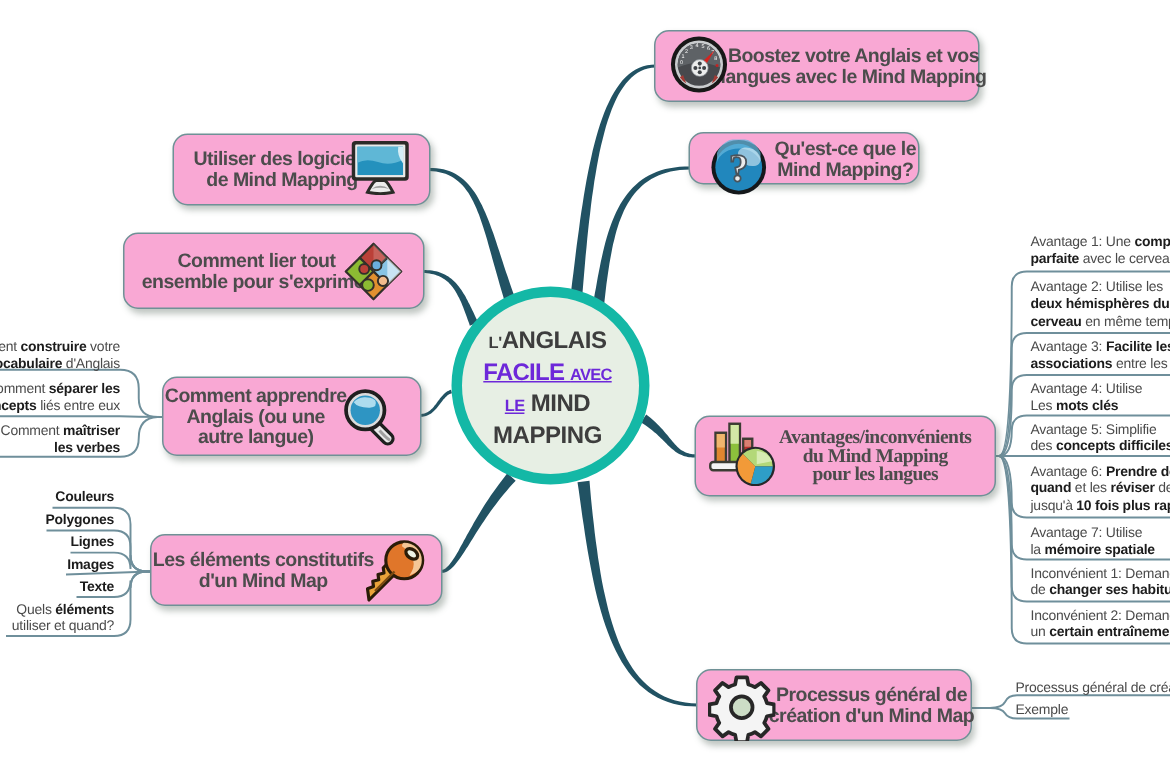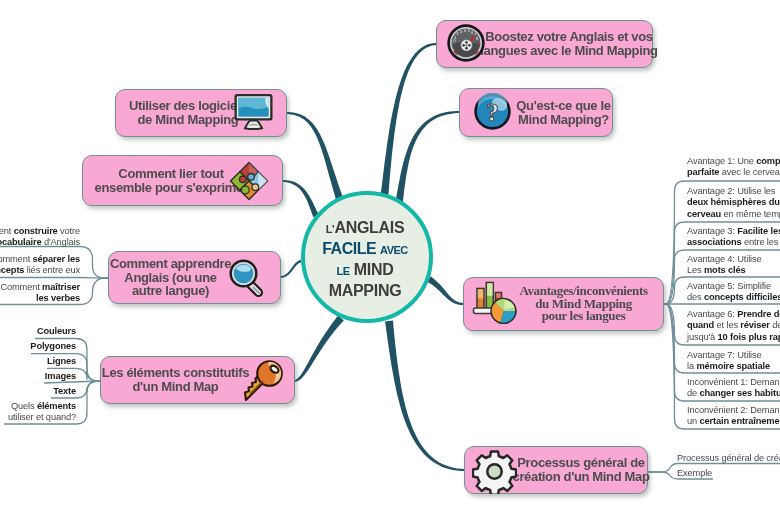--- a/index.html
+++ b/index.html
@@ -8,24 +8,24 @@
   .node{position:absolute;background:#f9a8d4;border:1px solid #6f9196;border-radius:10px;
         box-shadow:2px 3px 4px rgba(90,105,95,.38);
         display:flex;align-items:center;justify-content:center;box-sizing:border-box;
         color:#4c4c4c;font-weight:bold;font-size:13px;letter-spacing:-0.35px;line-height:13.6px;text-align:center;}
   .node .txt{white-space:nowrap;}
   .icon{position:absolute;}
   .sub{position:absolute;font-size:9.3px;letter-spacing:-0.15px;line-height:11.4px;color:#4a4a4a;white-space:nowrap;}
   .sub b{color:#1c1c1c;}
   .subR{text-align:right;}
   #circle{position:absolute;left:301px;top:191px;width:132px;height:132px;border-radius:50%;
-         background:#e7efe4;border:4px solid #14b8a6;box-sizing:border-box;
+         background:#e7efe4;border:7px solid #14b8a6;box-sizing:border-box;
          display:flex;align-items:center;justify-content:center;
          text-align:center;font-weight:bold;color:#3d3d3d;font-size:16px;line-height:19px;letter-spacing:-0.3px;}
-  #circle .red{color:#0c4a6e;letter-spacing:-0.5px;}
+  #circle .red{color:#6d28d9;letter-spacing:-0.5px;text-decoration:underline;}
   #circle .sm{font-size:11px;}
 </style></head>
 <body>
 <svg id="cv" width="780" height="516" viewBox="0 0 780 516">
 <path d="M388.0,200.4 L388.4,194.4 L388.9,188.4 L389.4,182.5 L389.9,176.6 L390.4,170.7 L391.0,164.9 L391.5,159.1 L392.1,153.4 L392.7,147.8 L393.4,142.3 L394.0,136.8 L394.7,131.4 L395.5,126.2 L396.2,121.0 L397.1,115.9 L397.9,111.0 L398.8,106.2 L399.7,101.5 L400.7,97.0 L401.8,92.6 L402.9,88.3 L404.0,84.2 L405.2,80.3 L406.5,76.6 L407.8,73.0 L409.2,69.6 L410.7,66.4 L412.2,63.4 L413.8,60.6 L415.5,58.1 L417.3,55.7 L419.1,53.6 L421.0,51.7 L423.0,50.0 L425.1,48.5 L427.3,47.3 L429.5,46.4 L431.9,45.6 L434.4,45.2 L437.0,45.0 L437.0,43.0 L434.2,43.1 L431.4,43.5 L428.8,44.1 L426.2,45.1 L423.8,46.3 L421.4,47.8 L419.2,49.5 L417.0,51.5 L414.9,53.7 L413.0,56.2 L411.1,58.9 L409.3,61.7 L407.5,64.8 L405.9,68.1 L404.3,71.5 L402.8,75.2 L401.4,79.0 L400.0,83.0 L398.7,87.1 L397.5,91.4 L396.3,95.9 L395.1,100.5 L394.1,105.2 L393.0,110.1 L392.0,115.0 L391.0,120.1 L390.1,125.3 L389.2,130.6 L388.4,136.0 L387.5,141.5 L386.7,147.0 L386.0,152.7 L385.2,158.4 L384.4,164.1 L383.7,170.0 L383.0,175.8 L382.3,181.7 L381.5,187.7 L380.8,193.6 L380.0,199.6 Z" fill="#215263"></path>
 <path d="M402.7,203.5 L403.1,199.9 L403.5,196.3 L403.9,192.8 L404.3,189.3 L404.8,185.8 L405.3,182.4 L405.8,179.0 L406.3,175.6 L406.9,172.3 L407.5,169.1 L408.1,165.9 L408.7,162.8 L409.5,159.8 L410.2,156.8 L411.0,153.8 L411.9,151.0 L412.8,148.2 L413.8,145.6 L414.9,143.0 L416.0,140.4 L417.2,138.0 L418.5,135.7 L419.9,133.5 L421.3,131.3 L422.8,129.3 L424.5,127.4 L426.2,125.6 L428.0,123.8 L430.0,122.2 L432.0,120.8 L434.2,119.4 L436.5,118.1 L438.9,117.0 L441.5,116.0 L444.2,115.2 L447.1,114.4 L450.1,113.9 L453.2,113.4 L456.5,113.1 L460.0,113.0 L460.0,111.0 L456.4,111.0 L453.0,111.2 L449.7,111.6 L446.6,112.1 L443.6,112.7 L440.7,113.5 L437.9,114.5 L435.3,115.6 L432.8,116.8 L430.4,118.2 L428.1,119.7 L425.9,121.3 L423.9,123.1 L421.9,125.0 L420.1,127.0 L418.3,129.1 L416.7,131.3 L415.1,133.6 L413.6,136.0 L412.2,138.6 L410.9,141.2 L409.7,143.8 L408.5,146.6 L407.4,149.5 L406.4,152.4 L405.4,155.4 L404.5,158.4 L403.6,161.5 L402.8,164.7 L402.0,168.0 L401.3,171.2 L400.5,174.6 L399.9,177.9 L399.2,181.4 L398.5,184.8 L397.9,188.3 L397.3,191.8 L396.6,195.3 L396.0,198.9 L395.3,202.5 Z" fill="#215263"></path>
 <path d="M343.6,198.8 L342.1,195.2 L340.8,191.5 L339.6,188.0 L338.4,184.4 L337.2,181.0 L336.1,177.6 L335.0,174.2 L333.9,170.9 L332.9,167.7 L331.8,164.5 L330.8,161.4 L329.8,158.4 L328.8,155.4 L327.7,152.5 L326.7,149.7 L325.7,147.0 L324.6,144.3 L323.5,141.7 L322.4,139.3 L321.3,136.9 L320.1,134.6 L318.9,132.4 L317.7,130.2 L316.4,128.2 L315.0,126.3 L313.6,124.5 L312.2,122.8 L310.6,121.2 L309.0,119.7 L307.3,118.4 L305.6,117.1 L303.8,116.0 L301.9,115.0 L299.9,114.2 L297.8,113.5 L295.6,112.9 L293.4,112.5 L291.0,112.2 L288.6,112.0 L286.0,112.0 L286.0,114.0 L288.4,114.1 L290.7,114.4 L292.9,114.8 L295.0,115.3 L297.0,115.9 L298.9,116.6 L300.6,117.5 L302.3,118.5 L303.9,119.6 L305.4,120.8 L306.9,122.1 L308.3,123.5 L309.6,125.0 L310.8,126.6 L312.1,128.4 L313.2,130.2 L314.3,132.2 L315.4,134.2 L316.4,136.4 L317.5,138.6 L318.4,141.0 L319.4,143.4 L320.3,146.0 L321.2,148.6 L322.1,151.3 L323.0,154.1 L323.9,157.0 L324.8,160.0 L325.6,163.0 L326.5,166.1 L327.4,169.3 L328.3,172.6 L329.2,175.9 L330.2,179.4 L331.2,182.8 L332.2,186.4 L333.2,190.0 L334.3,193.7 L335.4,197.4 L336.4,201.2 Z" fill="#215263"></path>
 <path d="M318.8,214.8 L318.1,213.5 L317.4,212.1 L316.7,210.7 L316.1,209.4 L315.5,208.0 L314.8,206.7 L314.2,205.4 L313.6,204.1 L313.0,202.8 L312.3,201.6 L311.7,200.3 L311.0,199.1 L310.4,197.9 L309.7,196.7 L309.0,195.6 L308.3,194.5 L307.6,193.4 L306.8,192.3 L306.1,191.3 L305.3,190.3 L304.5,189.3 L303.6,188.4 L302.7,187.5 L301.8,186.7 L300.9,185.9 L299.9,185.1 L298.9,184.4 L297.9,183.8 L296.8,183.2 L295.7,182.6 L294.5,182.1 L293.3,181.6 L292.0,181.2 L290.7,180.9 L289.4,180.6 L288.0,180.4 L286.6,180.2 L285.1,180.1 L283.6,180.0 L282.0,180.1 L282.0,181.9 L283.5,182.0 L284.9,182.1 L286.3,182.3 L287.7,182.6 L288.9,182.8 L290.1,183.2 L291.3,183.6 L292.4,184.0 L293.4,184.5 L294.4,185.0 L295.4,185.6 L296.3,186.2 L297.2,186.8 L298.0,187.5 L298.9,188.2 L299.6,189.0 L300.4,189.8 L301.1,190.7 L301.8,191.5 L302.5,192.5 L303.1,193.4 L303.7,194.4 L304.3,195.4 L304.9,196.5 L305.5,197.6 L306.1,198.7 L306.6,199.8 L307.2,201.0 L307.7,202.2 L308.2,203.5 L308.7,204.7 L309.2,206.0 L309.7,207.3 L310.2,208.7 L310.7,210.0 L311.2,211.4 L311.7,212.8 L312.2,214.2 L312.8,215.7 L313.2,217.2 Z" fill="#215263"></path>
 <path d="M300.7,259.8 L300.0,260.0 L299.4,260.3 L298.8,260.6 L298.2,260.9 L297.6,261.3 L297.1,261.7 L296.5,262.2 L296.0,262.6 L295.5,263.1 L295.1,263.6 L294.6,264.1 L294.2,264.6 L293.7,265.2 L293.3,265.7 L292.9,266.3 L292.5,266.8 L292.0,267.4 L291.6,268.0 L291.2,268.5 L290.8,269.1 L290.4,269.7 L289.9,270.2 L289.5,270.7 L289.1,271.3 L288.6,271.8 L288.2,272.3 L287.7,272.7 L287.2,273.2 L286.7,273.6 L286.2,274.0 L285.7,274.3 L285.2,274.7 L284.6,275.0 L284.0,275.2 L283.4,275.5 L282.8,275.7 L282.1,275.8 L281.5,275.9 L280.7,276.0 L280.0,276.1 L280.0,277.9 L280.9,277.9 L281.7,277.8 L282.5,277.7 L283.3,277.5 L284.0,277.3 L284.8,277.0 L285.5,276.7 L286.1,276.4 L286.8,276.0 L287.4,275.6 L288.0,275.1 L288.5,274.7 L289.1,274.2 L289.6,273.7 L290.1,273.2 L290.6,272.6 L291.1,272.1 L291.6,271.5 L292.0,271.0 L292.5,270.4 L292.9,269.8 L293.3,269.3 L293.8,268.7 L294.2,268.1 L294.6,267.6 L295.0,267.1 L295.4,266.5 L295.9,266.0 L296.3,265.6 L296.7,265.1 L297.1,264.7 L297.6,264.3 L298.0,263.9 L298.4,263.5 L298.9,263.2 L299.4,262.9 L299.8,262.7 L300.3,262.5 L300.8,262.3 L301.3,262.2 Z" fill="#215263"></path>
 <path d="M338.2,315.5 L336.2,318.1 L334.3,320.6 L332.4,323.1 L330.6,325.6 L328.9,328.0 L327.2,330.4 L325.6,332.8 L324.0,335.2 L322.5,337.5 L321.1,339.8 L319.7,342.1 L318.4,344.3 L317.1,346.5 L315.8,348.7 L314.7,350.8 L313.5,352.8 L312.4,354.8 L311.3,356.7 L310.3,358.6 L309.3,360.4 L308.4,362.2 L307.4,363.9 L306.5,365.5 L305.7,367.1 L304.8,368.6 L304.0,370.0 L303.2,371.3 L302.4,372.5 L301.6,373.7 L300.9,374.7 L300.1,375.7 L299.4,376.6 L298.7,377.3 L298.0,378.0 L297.3,378.6 L296.7,379.1 L296.0,379.5 L295.3,379.8 L294.7,379.9 L294.0,380.1 L294.0,381.9 L295.0,381.9 L295.9,381.8 L296.9,381.5 L297.8,381.1 L298.7,380.6 L299.6,380.0 L300.5,379.3 L301.4,378.5 L302.3,377.6 L303.2,376.6 L304.1,375.5 L305.0,374.4 L305.9,373.1 L306.9,371.8 L307.8,370.5 L308.8,369.0 L309.8,367.5 L310.8,365.9 L311.9,364.3 L312.9,362.6 L314.0,360.8 L315.2,359.0 L316.3,357.1 L317.5,355.2 L318.8,353.2 L320.1,351.2 L321.4,349.2 L322.8,347.1 L324.2,345.0 L325.7,342.9 L327.2,340.7 L328.8,338.5 L330.5,336.3 L332.2,334.0 L333.9,331.8 L335.8,329.5 L337.7,327.3 L339.6,325.0 L341.7,322.7 L343.8,320.5 Z" fill="#215263"></path>
@@ -53,21 +53,21 @@
 <path d="M648,472 L660,472 Q668,472 670,475.5 Q672,479 678,479 L713,479" fill="none" stroke="#6f8f9b" stroke-width="1.3"></path>
 </svg>
 
 <div id="circle">
     <div style="margin-top:3px;position:relative;left:-2px;"><span class="sm">L'</span>ANGLAIS<br><span class="red">FACILE <span class="sm">AVEC</span><br><span class="sm">LE</span></span> MIND<br>MAPPING</div>
   </div>
 
 <div class="node" style="left:436px;top:20px;width:217px;height:48px;padding-left:49px;">
     <div class="txt">Boostez votre Anglais et vos<br>langues avec le Mind Mapping</div>
   </div>
-<div class="node" style="left:459px;top:88px;width:154px;height:49px;padding-left:55px;">
+<div class="node" style="left:459px;top:88px;width:154px;height:35px;padding-left:55px;">
     <div class="txt">Qu'est-ce que le<br>Mind Mapping?</div>
   </div>
 <div class="node" style="left:115px;top:89px;width:172px;height:48px;padding-right:26px;">
     <div class="txt">Utiliser des logiciels<br>de Mind Mapping</div>
   </div>
 <div class="node" style="left:82px;top:155px;width:201px;height:51px;padding-right:23px;">
     <div class="txt">Comment lier tout<br>ensemble pour s'exprimer</div>
   </div>
 <div class="node" style="left:108px;top:251px;width:173px;height:53px;padding-right:48px;line-height:13.4px;">
     <div class="txt">Comment apprendre<br>Anglais (ou une<br>autre langue)</div>

